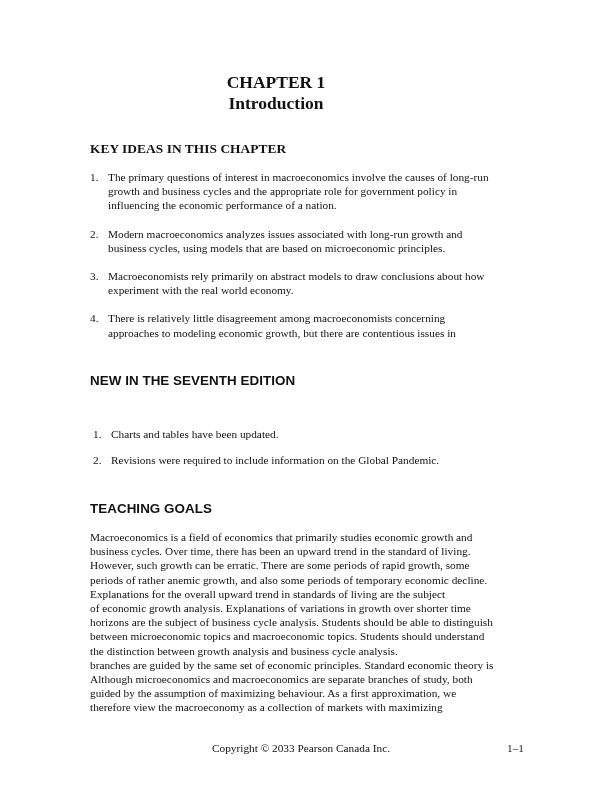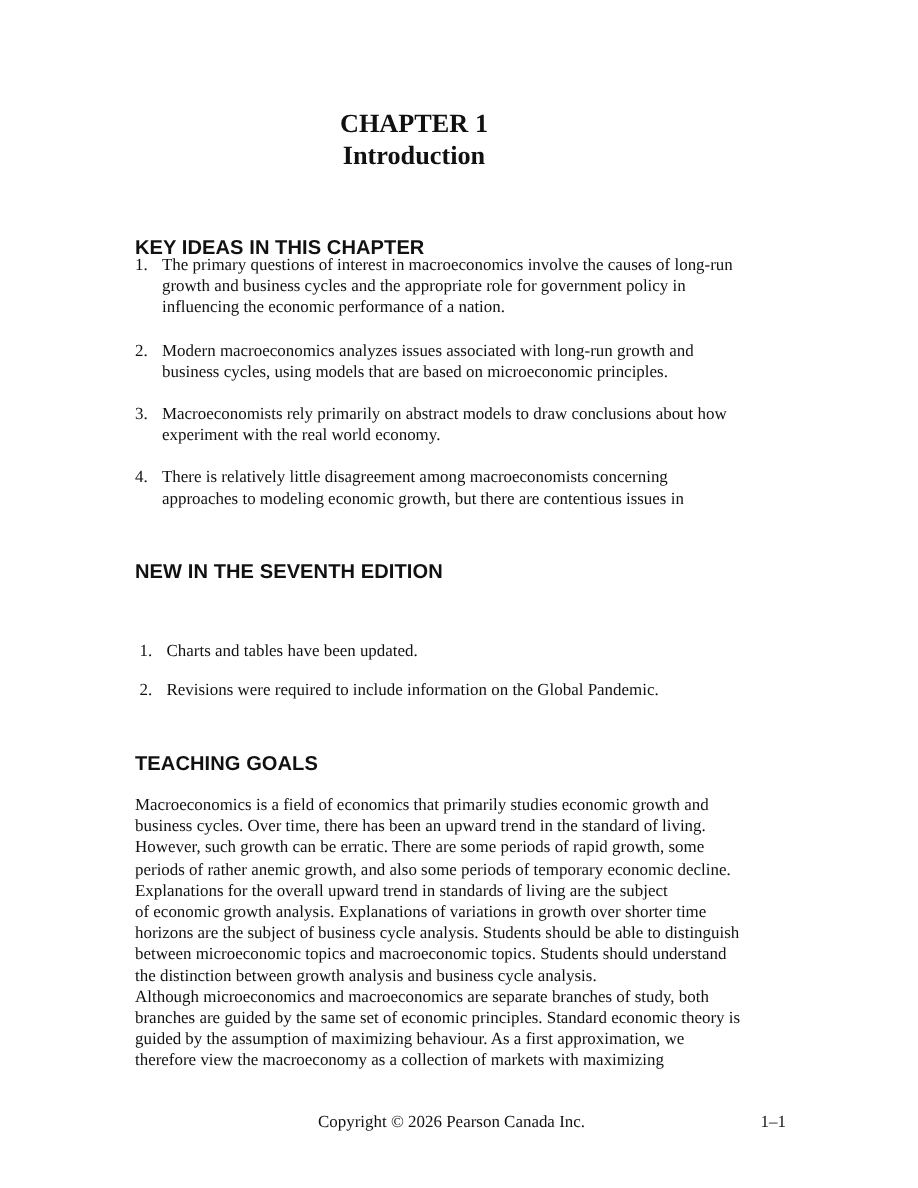--- a/index.html
+++ b/index.html
@@ -34,21 +34,21 @@
     }
   </style>
 </head>
 <body>
 
 <div class="page">
 
   <h1 class="chap-title" style="top:72px;">CHAPTER 1</h1>
   <h1 class="chap-title" style="top:93px;">Introduction</h1>
 
-  <h2 class="h2" style="top:157px;">KEY IDEAS IN THIS CHAPTER</h2>
+  <h2 class="h2" style="top:141px;font-family:Liberation Serif, serif;">KEY IDEAS IN THIS CHAPTER</h2>
 
   <ol class="olist" style="top:170px;">
     <li style="margin-bottom:14px;">
       <span class="num">1.</span>
       <div>The primary questions of interest in macroeconomics involve the causes of long-run</div>
       <div>growth and business cycles and the appropriate role for government policy in</div>
       <div>influencing the economic performance of a nation.</div>
     </li>
     <li style="margin-bottom:14px;">
       <span class="num">2.</span>
@@ -85,22 +85,22 @@
   <div class="para" style="top:530px;">
     <div>Macroeconomics is a field of economics that primarily studies economic growth and</div>
     <div>business cycles. Over time, there has been an upward trend in the standard of living.</div>
     <div>However, such growth can be erratic. There are some periods of rapid growth, some</div>
     <div>periods of rather anemic growth, and also some periods of temporary economic decline.</div>
     <div>Explanations for the overall upward trend in standards of living are the subject</div>
     <div>of economic growth analysis. Explanations of variations in growth over shorter time</div>
     <div>horizons are the subject of business cycle analysis. Students should be able to distinguish</div>
     <div>between microeconomic topics and macroeconomic topics. Students should understand</div>
     <div>the distinction between growth analysis and business cycle analysis.</div>
+    <div>branches are guided by the same set of economic principles. Standard economic theory is</div>
     <div>Although microeconomics and macroeconomics are separate branches of study, both</div>
-    <div>branches are guided by the same set of economic principles. Standard economic theory is</div>
     <div>guided by the assumption of maximizing behaviour. As a first approximation, we</div>
     <div>therefore view the macroeconomy as a collection of markets with maximizing</div>
   </div>
 
-  <div class="footer" style="left:212px;">Copyright © 2026 Pearson Canada Inc.</div>
+  <div class="footer" style="left:212px;">Copyright © 2033 Pearson Canada Inc.</div>
   <div class="footer" style="left:507px;">1–1</div>
 
 </div>
 
 </body></html>

